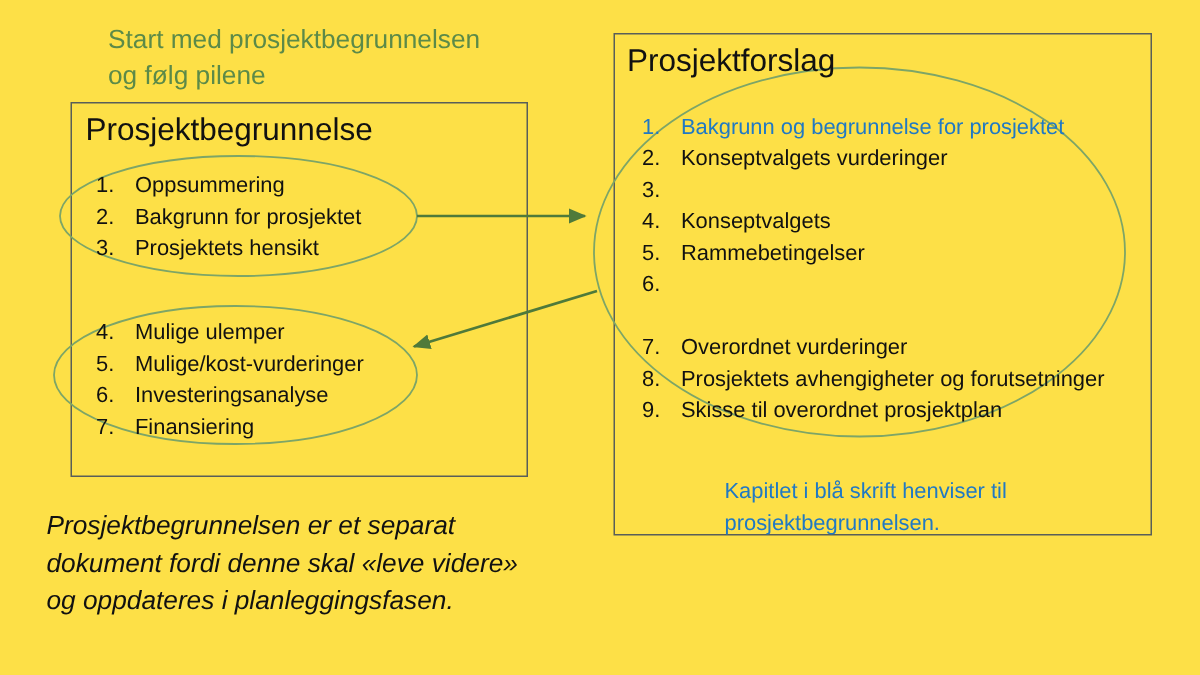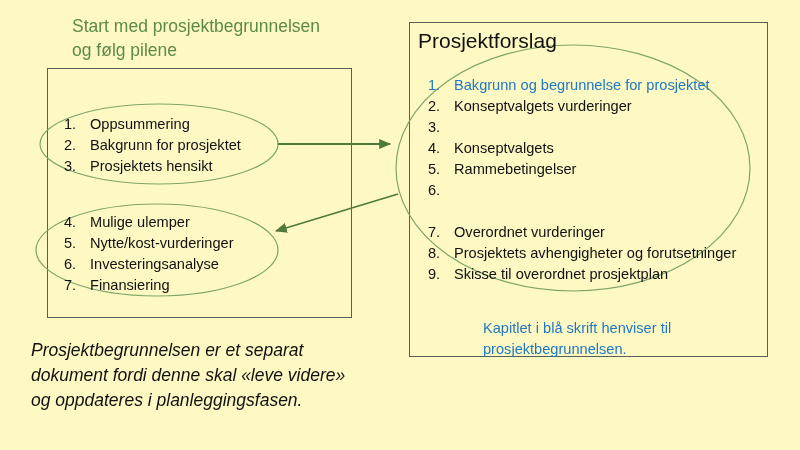--- a/index.html
+++ b/index.html
@@ -9,21 +9,21 @@
     background: #ffffff;
   }
   body {
     font-family: "Liberation Sans", sans-serif;
     color: #000000;
   }
   #slide {
     position: relative;
     width: 800px;
     height: 450px;
-    background: #fef9c3;
+    background: #fde047;
     overflow: hidden;
   }
   .abs { position: absolute; }
 
   
   #intro-heading {
     left: 72px;
     top: 14px;
     width: 320px;
     font-size: 17.5px;
@@ -142,20 +142,21 @@
 
     <ellipse cx="157" cy="250" rx="121" ry="46" fill="none" stroke="#7da567" stroke-width="1.2"></ellipse>
 
     <ellipse cx="573" cy="168" rx="177" ry="123" fill="none" stroke="#7da567" stroke-width="1.2"></ellipse>
 
     <line x1="278" y1="144" x2="390" y2="144" stroke="#4f7a3a" stroke-width="1.8" marker-end="url(#arrowhead-r)"></line>
 
     <line x1="398" y1="194" x2="276" y2="231" stroke="#4f7a3a" stroke-width="1.8" marker-end="url(#arrowhead-l)"></line>
   </svg>
 
+  <div class="abs panel-title" id="left-title">Prosjektbegrunnelse</div>
 
   <div class="abs numlist" id="left-list-a">
     <div class="row">
       <span class="num">1.</span>
       <span class="txt">Oppsummering</span>
     </div>
     <div class="row">
       <span class="num">2.</span>
       <span class="txt">Bakgrunn for prosjektet</span>
     </div>
@@ -165,21 +166,21 @@
     </div>
   </div>
 
   <div class="abs numlist" id="left-list-b">
     <div class="row">
       <span class="num">4.</span>
       <span class="txt">Mulige ulemper</span>
     </div>
     <div class="row">
       <span class="num">5.</span>
-      <span class="txt">Nytte/kost-vurderinger</span>
+      <span class="txt">Mulige/kost-vurderinger</span>
     </div>
     <div class="row">
       <span class="num">6.</span>
       <span class="txt">Investeringsanalyse</span>
     </div>
     <div class="row">
       <span class="num">7.</span>
       <span class="txt">Finansiering</span>
     </div>
   </div>

